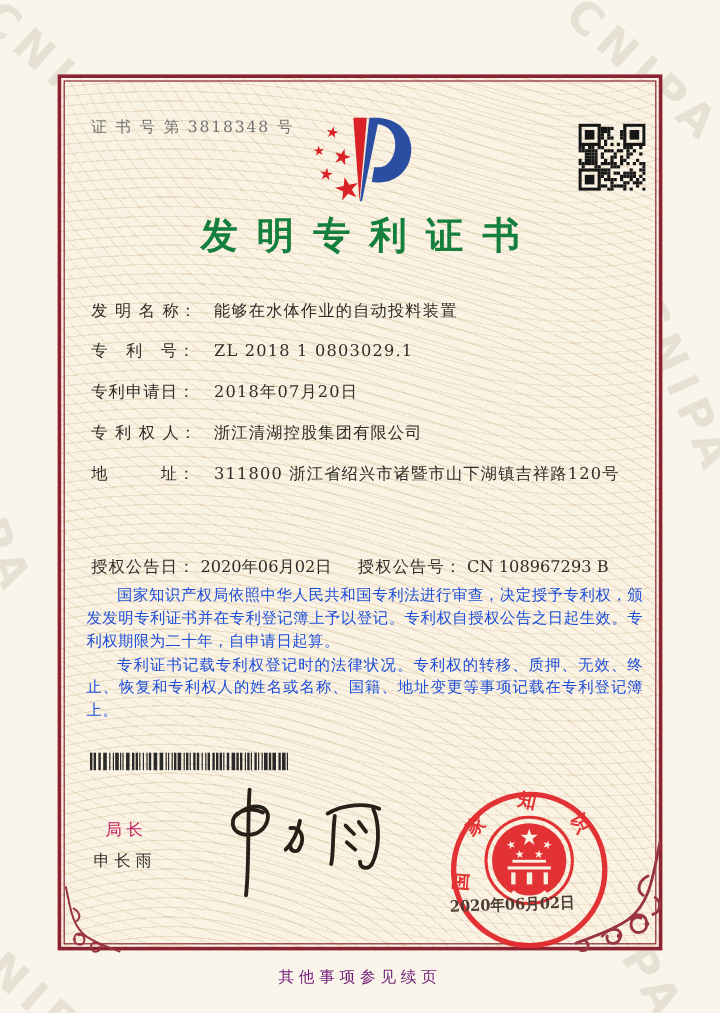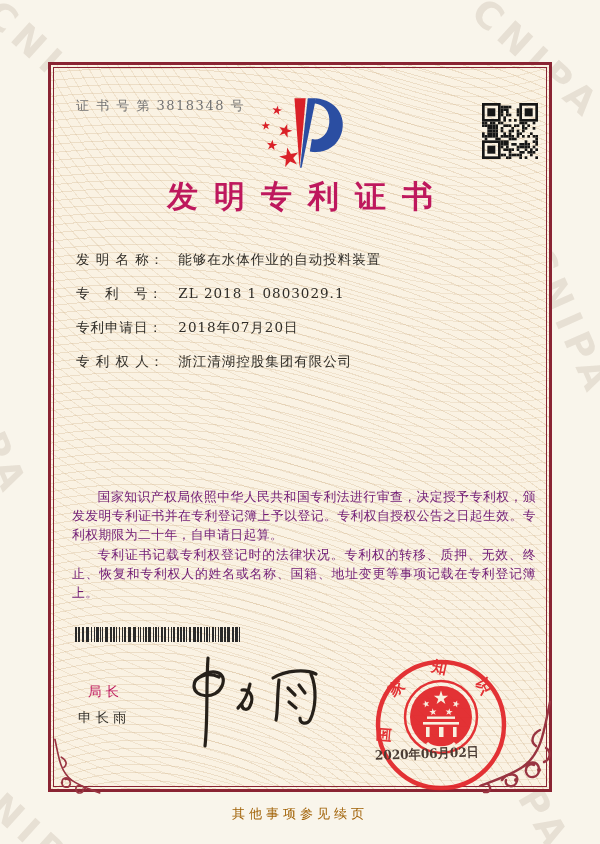--- a/index.html
+++ b/index.html
@@ -22,43 +22,43 @@
     background-image:
       repeating-radial-gradient(circle at 18% 132%, rgba(205,173,130,.30) 0 1px, rgba(0,0,0,0) 1px 8px),
       repeating-radial-gradient(circle at 86% -28%, rgba(205,173,130,.22) 0 1px, rgba(0,0,0,0) 1px 9px);
   }
   .frame-inner{position:absolute;inset:2px;border:1px solid #8a2433;}
   .cert-no{position:absolute;left:76px;top:97px;font-size:13px;letter-spacing:1.5px;color:#737373;}
   .logo{position:absolute;left:238px;top:92px;width:118px;height:84px;}
   .qr{position:absolute;left:482px;top:103px;width:56px;height:56px;}
   .title{
     position:absolute;left:48px;top:176px;width:504px;text-align:center;
-    font-size:31px;font-weight:700;letter-spacing:16px;text-indent:16px;color:#be185d;
+    font-size:31px;font-weight:700;letter-spacing:16px;text-indent:16px;color:#15803d;
   }
   .fields{position:absolute;left:76px;top:250px;font-size:13.5px;color:#2f2c27;}
   .field-row{height:34px;line-height:18px;white-space:nowrap;}
   .field-label{display:inline-block;width:98px;letter-spacing:1px;}
   .field-value{letter-spacing:1px;}
   .grant{position:absolute;left:76px;top:464px;font-size:13.5px;white-space:nowrap;color:#2f2c27;}
   .grant .field-label{width:auto;margin-right:4px;}
   .grant .gap{display:inline-block;width:22px;}
   .paras{
     position:absolute;left:72px;top:487px;width:464px;font-size:12.8px;
-    line-height:19.2px;color:#701a75;text-align:justify;letter-spacing:.4px;
+    line-height:19.2px;color:#1d4ed8;text-align:justify;letter-spacing:.4px;
   }
   .paras p{margin:0;text-indent:2em;}
   .barcode{position:absolute;left:75px;top:627px;width:168px;height:15px;fill:#222;}
   .sig-title{position:absolute;left:88px;top:683px;font-size:13.5px;letter-spacing:4px;color:#be185d;}
   .sig-name{position:absolute;left:78px;top:709px;font-size:13.5px;letter-spacing:4px;color:#35322c;}
   .sig-script{position:absolute;left:178px;top:650px;width:150px;height:102px;}
   .seal{position:absolute;left:371px;top:655px;width:142px;height:142px;opacity:.95;}
   .flourish-right{position:absolute;left:478px;top:700px;width:78px;height:94px;}
   .flourish-left{position:absolute;left:42px;top:738px;width:68px;height:60px;transform:scaleX(-1);}
   .page-info{position:absolute;left:48px;top:773px;width:504px;text-align:center;font-size:11.5px;letter-spacing:1.5px;color:#3a362f;}
-  .footer-note{position:absolute;left:0;top:805px;width:600px;text-align:center;font-size:13px;letter-spacing:4px;color:#a16207;}
+  .footer-note{position:absolute;left:0;top:805px;width:600px;text-align:center;font-size:13px;letter-spacing:4px;color:#701a75;}
   svg text{font-family:"DejaVu Serif","Liberation Serif",serif;}
 </style>
 </head>
 <body>
 
 <svg width="0" height="0" style="position:absolute" aria-hidden="true">
   <defs>
     <path id="star5" d="M0,-1L0.225,-0.309L0.951,-0.309L0.363,0.118L0.588,0.809L0,0.382L-0.588,0.809L-0.363,0.118L-0.951,-0.309L-0.225,-0.309Z"></path>
   </defs>
 </svg>
@@ -255,22 +255,29 @@
       <span class="field-value">ZL 2018 1 0803029.1</span>
     </div>
     <div class="field-row">
       <span class="field-label">专利申请日：</span>
       <span class="field-value">2018年07月20日</span>
     </div>
     <div class="field-row">
       <span class="field-label">专 利 权 人：</span>
       <span class="field-value">浙江清湖控股集团有限公司</span>
     </div>
+    <div class="field-row">
+      <span class="field-label">地　　　址：</span>
+      <span class="field-value">311800 浙江省绍兴市诸暨市山下湖镇吉祥路120号</span>
+    </div>
   </div>
 
+  <div class="grant">
+    <span class="field-label">授权公告日：</span><span>2020年06月02日</span><span class="gap"></span><span class="field-label">授权公告号：</span><span>CN 108967293 B</span>
+  </div>
 
   <div class="paras">
     <p>国家知识产权局依照中华人民共和国专利法进行审查，决定授予专利权，颁发发明专利证书并在专利登记簿上予以登记。专利权自授权公告之日起生效。专利权期限为二十年，自申请日起算。</p>
     <p>专利证书记载专利权登记时的法律状况。专利权的转移、质押、无效、终止、恢复和专利权人的姓名或名称、国籍、地址变更等事项记载在专利登记簿上。</p>
   </div>
 
   <svg class="barcode" id="barcode-svg" viewBox="0 0 168 15" preserveAspectRatio="none">
       <rect x="0" y="0" width="2" height="15" fill="#2a2a2a"></rect>
       <rect x="3" y="0" width="2" height="15" fill="#2a2a2a"></rect>
       <rect x="7" y="0" width="2" height="15" fill="#2a2a2a"></rect>

